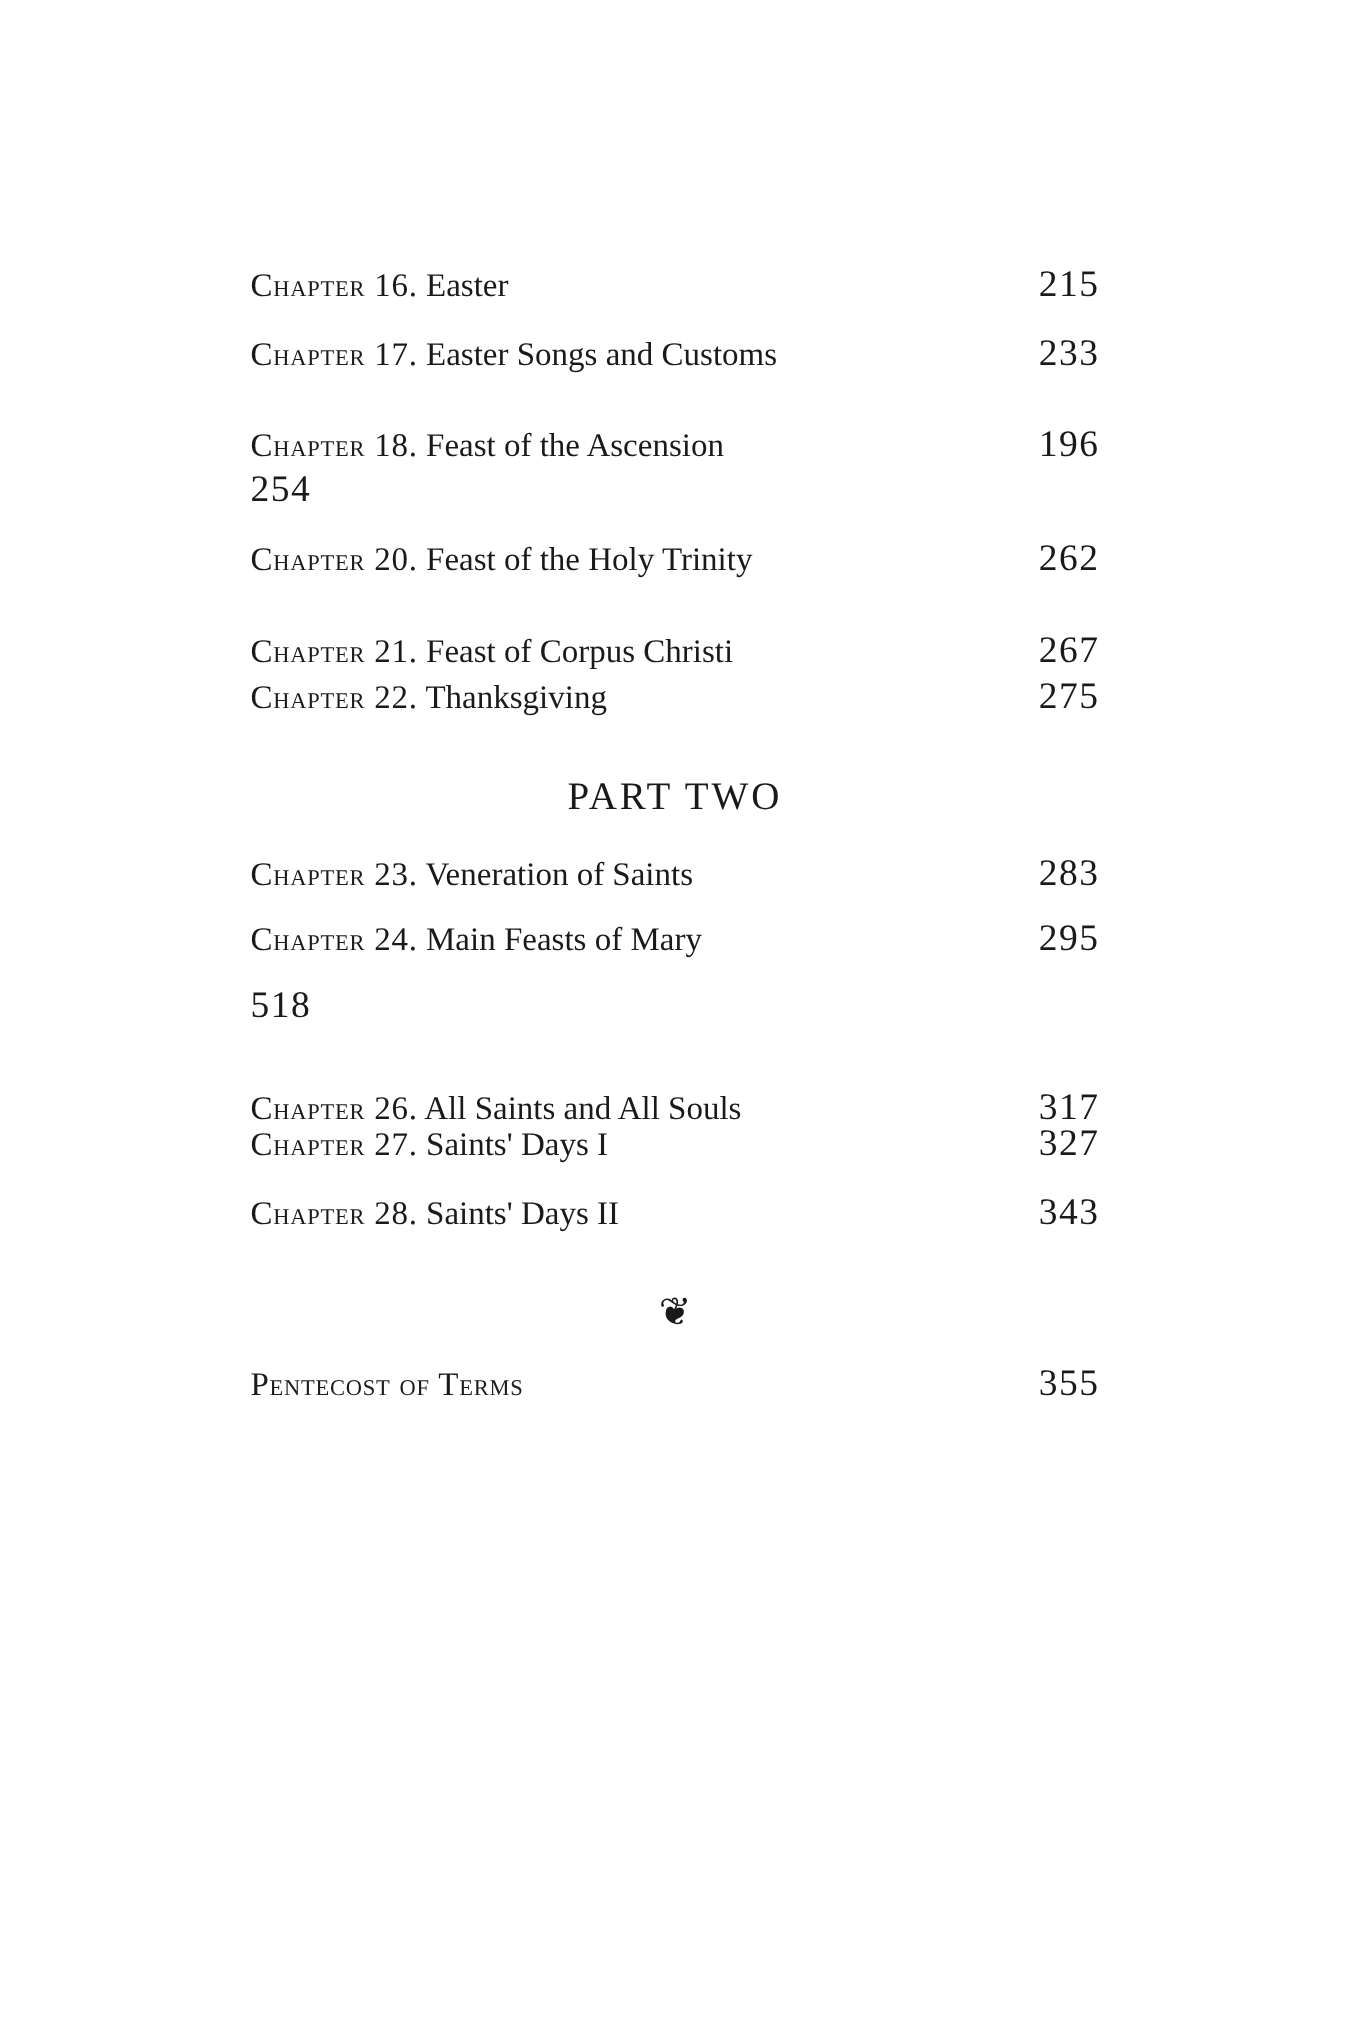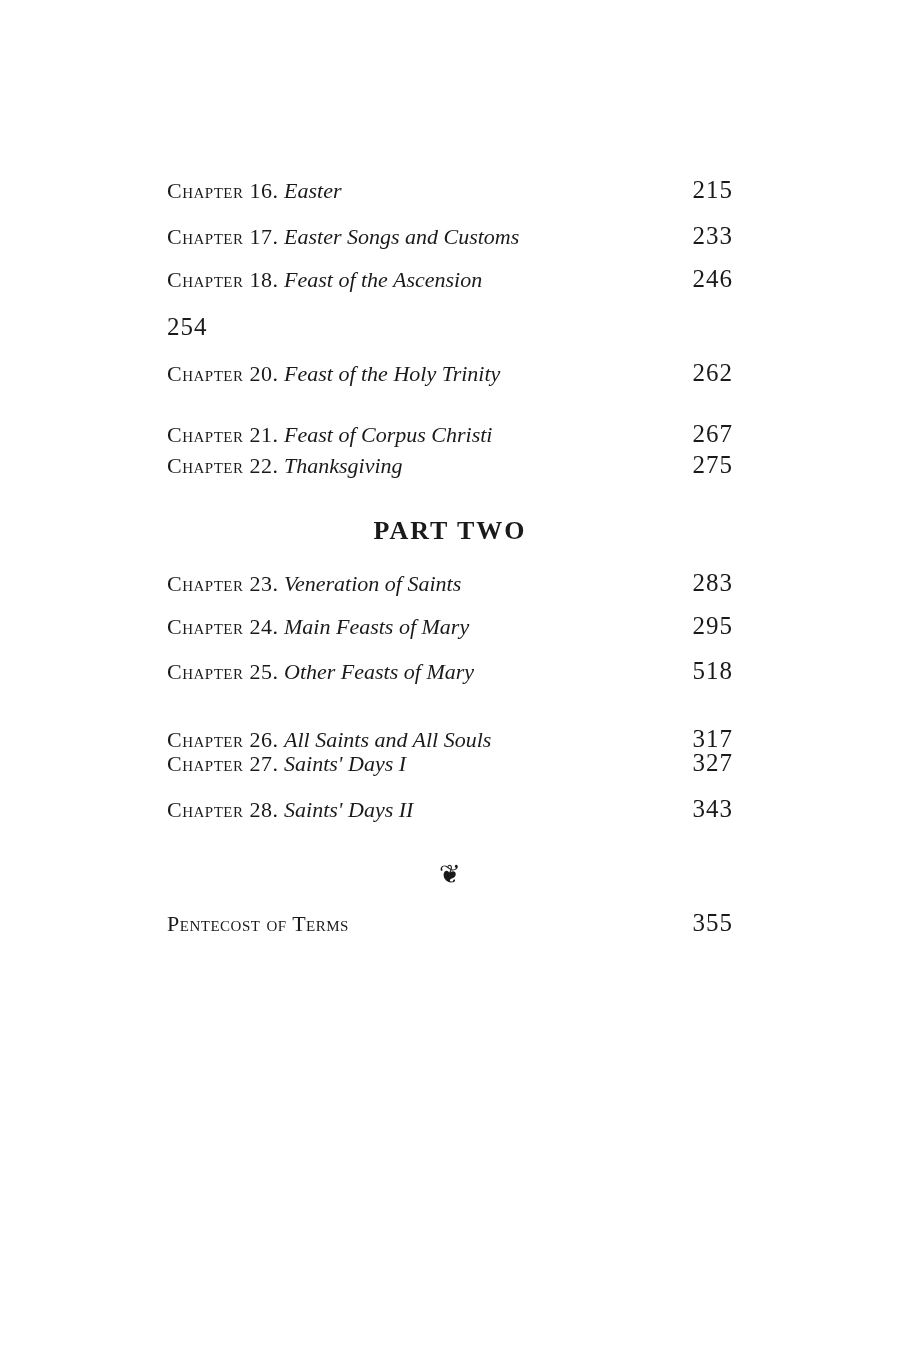--- a/index.html
+++ b/index.html
@@ -8,47 +8,47 @@
     font-family: "Liberation Serif", "DejaVu Serif", serif; color: #1a1a1a;
   }
   .page { position: absolute; left: 167px; top: 0; width: 566px; }
   .row {
     position: absolute; left: 0; width: 566px; height: 30px;
     display: flex; justify-content: space-between; align-items: baseline;
     font-size: 22px; line-height: 30px;
   }
   .left { white-space: nowrap; }
   .chap { font-variant: small-caps; letter-spacing: 0.5px; }
-  .title { font-style: italic; }
+  .title { }
   .num { letter-spacing: 1px; font-size: 25px; }
   .part {
     position: absolute; left: 0; width: 566px; text-align: center;
-    font-size: 26px; letter-spacing: 2px; font-weight: bold;
+    font-size: 26px; letter-spacing: 2px; font-weight: normal;
   }
   .orn {
     position: absolute; left: 0; width: 566px; text-align: center;
     font-size: 26px; line-height: 30px;
   }
 </style>
 </head>
 <body>
 
 <div class="page">
 
   <div class="row" style="top:175px">
     <span class="left"><span class="chap">Chapter 16.</span> <span class="title">Easter</span></span>
     <span class="num">215</span>
   </div>
   <div class="row" style="top:221px">
     <span class="left"><span class="chap">Chapter 17.</span> <span class="title">Easter Songs and Customs</span></span>
     <span class="num">233</span>
   </div>
-  <div class="row" style="top:264px">
+  <div class="row" style="top:282px">
     <span class="left"><span class="chap">Chapter 18.</span> <span class="title">Feast of the Ascension</span></span>
-    <span class="num">246</span>
+    <span class="num">196</span>
   </div>
   <div class="row" style="top:312px">
     <span class="num">254</span>
   </div>
   <div class="row" style="top:358px">
     <span class="left"><span class="chap">Chapter 20.</span> <span class="title">Feast of the Holy Trinity</span></span>
     <span class="num">262</span>
   </div>
   <div class="row" style="top:419px">
     <span class="left"><span class="chap">Chapter 21.</span> <span class="title">Feast of Corpus Christi</span></span>
@@ -63,21 +63,20 @@
 
   <div class="row" style="top:568px">
     <span class="left"><span class="chap">Chapter 23.</span> <span class="title">Veneration of Saints</span></span>
     <span class="num">283</span>
   </div>
   <div class="row" style="top:611px">
     <span class="left"><span class="chap">Chapter 24.</span> <span class="title">Main Feasts of Mary</span></span>
     <span class="num">295</span>
   </div>
   <div class="row" style="top:656px">
-    <span class="left"><span class="chap">Chapter 25.</span> <span class="title">Other Feasts of Mary</span></span>
     <span class="num">518</span>
   </div>
   <div class="row" style="top:724px">
     <span class="left"><span class="chap">Chapter 26.</span> <span class="title">All Saints and All Souls</span></span>
     <span class="num">317</span>
   </div>
   <div class="row" style="top:748px">
     <span class="left"><span class="chap">Chapter 27.</span> <span class="title">Saints' Days I</span></span>
     <span class="num">327</span>
   </div>

